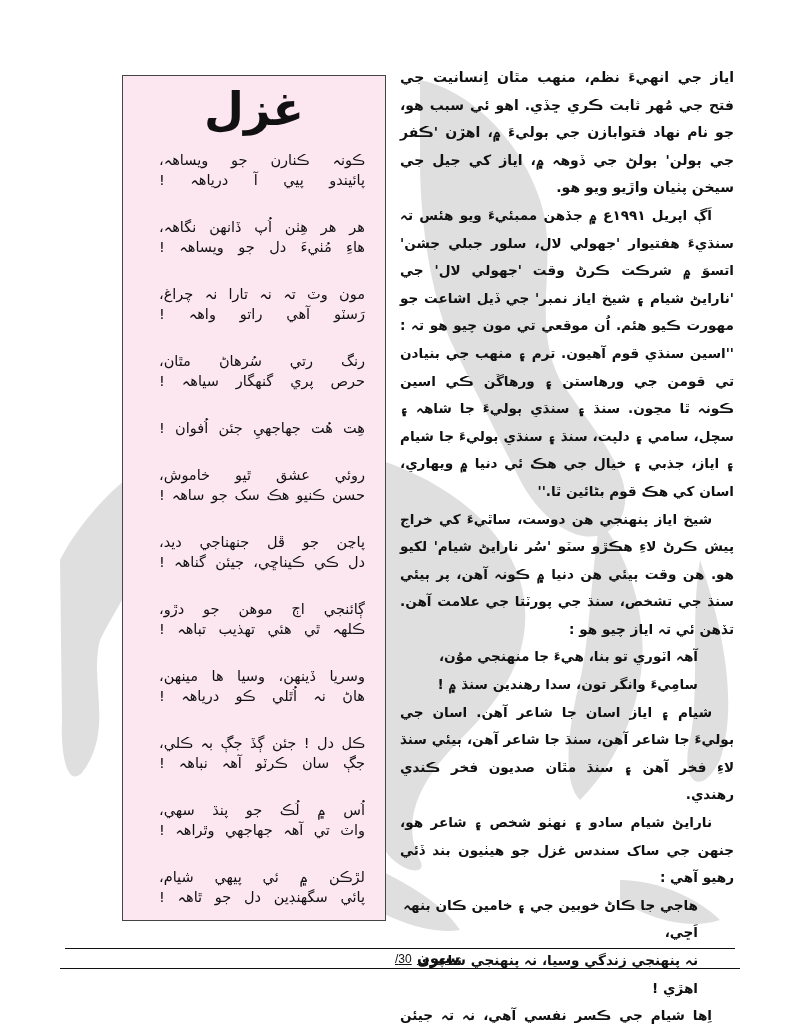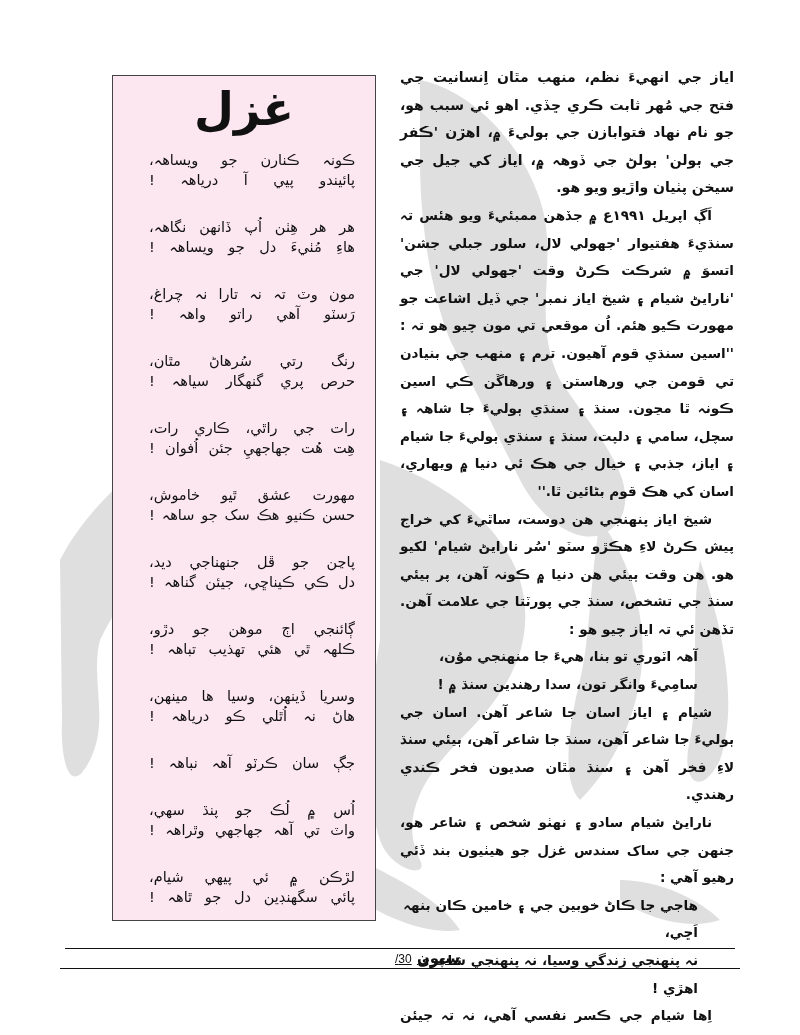--- a/index.html
+++ b/index.html
@@ -3,21 +3,21 @@
 <meta charset="utf-8">
 <style>
   html, body { margin: 0; padding: 0; }
   body {
     width: 800px; height: 1035px; background: #ffffff;
     position: relative; overflow: hidden;
     font-family: "DejaVu Sans", sans-serif; color: #111;
   }
   .watermark { position: absolute; left: 0; top: 0; width: 800px; height: 1035px; z-index: 0; }
   .ghazal-box {
-    position: absolute; left: 112px; top: 75px; width: 264px; height: 846px;
+    position: absolute; left: 122px; top: 75px; width: 264px; height: 846px;
     background: #fce6ef; border: 1.5px solid #444; box-sizing: border-box; z-index: 1;
     direction: rtl;
   }
   .ghazal-title {
     text-align: center; font-size: 46px; font-weight: bold; line-height: 1;
     margin-top: 10px; margin-bottom: 18px; font-family: "DejaVu Sans", sans-serif;
   }
   .stanza { margin: 0 20px 27px 36px; }
   .verse {
     font-size: 14.5px; line-height: 20px; text-align: justify; text-align-last: justify;
@@ -70,40 +70,40 @@
       </div>
       <div class="stanza">
         <div class="verse">مون وٽ تہ نہ تارا نہ چراغ،</div>
         <div class="verse">رَسٽو آھي راتو واھہ !</div>
       </div>
       <div class="stanza">
         <div class="verse">رنگ رتي سُرھاڻ مٿان،</div>
         <div class="verse">حرص پري گنھگار سياھہ !</div>
       </div>
       <div class="stanza">
-        <div class="verse">رات جي راٿي، ڪاري رات،</div>
         <div class="verse">ھِت ھُت جھاجھيِ جئن اُفوان !</div>
       </div>
       <div class="stanza">
-        <div class="verse">مھورت عشق ٿيو خاموش،</div>
+        <div class="verse">روئي عشق ٿيو خاموش،</div>
         <div class="verse">حسن ڪنيو ھڪ سک جو ساھہ !</div>
       </div>
       <div class="stanza">
         <div class="verse">پاڃن جو ڦل جنھناجي ديد،</div>
         <div class="verse">دل ڪي ڪيناڇي، جيئن گناھہ !</div>
       </div>
       <div class="stanza">
         <div class="verse">ڳائنجي اڄ موھن جو دڙو،</div>
         <div class="verse">ڪلھہ ٿي ھئي تھذيب تباھہ !</div>
       </div>
       <div class="stanza">
         <div class="verse">وسريا ڏينھن، وسيا ھا مينھن،</div>
         <div class="verse">ھاڻ نہ اُٿلي ڪو درياھہ !</div>
       </div>
       <div class="stanza">
+        <div class="verse">ڪل دل ! جئن ڳڏ جڳ بہ ڪلي،</div>
         <div class="verse">جڳ سان ڪرٽو آھہ نباھہ !</div>
       </div>
       <div class="stanza">
         <div class="verse">اُس ۾ لُڪ جو پنڌ سھي،</div>
         <div class="verse">واٽ تي آھہ جھاجھي وٿراھہ !</div>
       </div>
       <div class="stanza">
         <div class="verse">لڙڪن ۾ ئي پيھي شيام،</div>
         <div class="verse">پائي سگھنڊين دل جو ٿاھہ !</div>
       </div>

